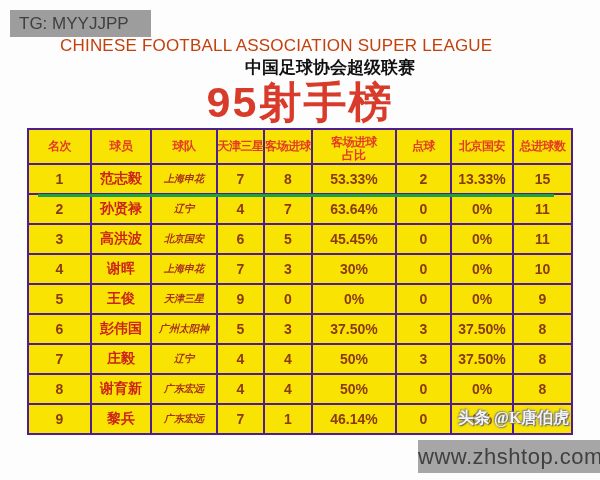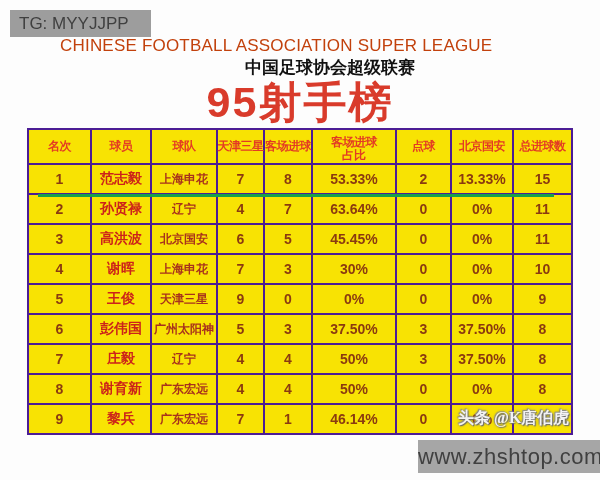--- a/index.html
+++ b/index.html
@@ -55,21 +55,21 @@
     align-items:center; justify-content:center;
     white-space:nowrap; overflow:visible;
   }
   .th {
     color:#e33b24; font-weight:bold; font-size:12px;
     letter-spacing:-0.5px;
   }
   .th .sub { font-size:12px; line-height:8px; letter-spacing:0; }
   .td { font-weight:bold; font-size:14px; color:#8a3a10; }
   .td.player { color:#cc231a; }
-  .td.team   { color:#a8321c; font-size:12px; }
+  .td.team   { color:#a8321c; font-size:10px;font-style:italic; }
   .green-line {
     position:absolute; left:38px; top:194px; width:516px; height:3px;
     background:#17a24b;
   }
   .toutiao-watermark {
     position:absolute; left:458px; top:408px;
     font-size:16px; font-weight:bold; color:#f2f2f2;
     text-shadow:1px 1px 1px #6b6b6b, -1px -1px 1px #8a8a8a, 0 0 3px #777;
     white-space:nowrap;
     font-family:Liberation Serif, serif;

